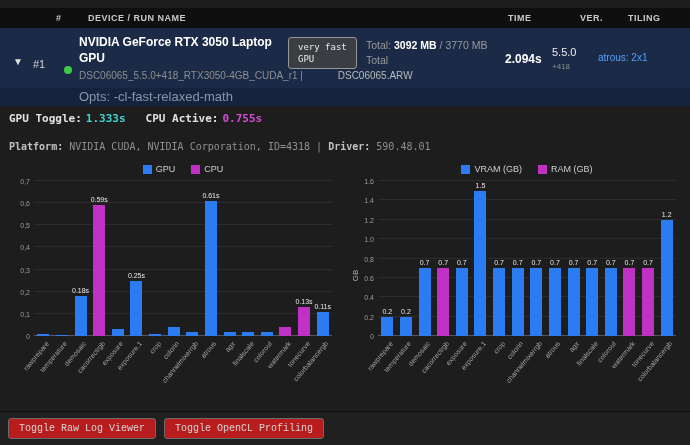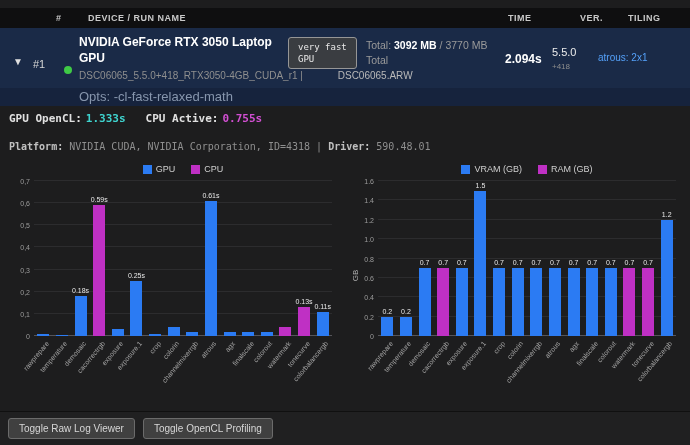--- a/index.html
+++ b/index.html
@@ -64,22 +64,22 @@
   .xtick {
     position:absolute; top:2px; white-space:nowrap; font-size:7px; color:#a2a2a2;
     transform:translateX(-100%) rotate(-50deg); transform-origin:100% 0;
   }
   
   .footer {
     position:absolute; bottom:0; left:0; right:0; height:34px; background:#202021;
     border-top:1px solid #101010; display:flex; align-items:center; gap:8px; padding-left:8px;
   }
   .footer button {
-    background:#404040; border:1px solid #6b6b6b; border-radius:3px;
-    color:#d6d6d6; font-size:10px; font-family:Liberation Sans, sans-serif;
+    background:#b91c1c; border:1px solid #6b6b6b; border-radius:3px;
+    color:#d6d6d6; font-size:10px; font-family:Liberation Mono, monospace;
     padding:4px 10px; cursor:pointer;
   }
 </style>
 </head>
 <body>
 
 <div id="app">
 
   <div class="table-header">
     <span class="th-num">#</span>
@@ -116,21 +116,21 @@
       <span>DSC06065_5.5.0+418_RTX3050-4GB_CUDA_r1</span>
       <span>|</span>
       <span class="file">DSC06065.ARW</span>
     </div>
     <div class="opts-strip">
       <span>Opts: -cl-fast-relaxed-math</span>
     </div>
   </div>
 
   <div class="active-line">
-    <span class="lbl">GPU OpenCL:</span><span class="gpu-val">1.333s</span><span class="lbl">CPU Active:</span><span class="cpu-val">0.755s</span>
+    <span class="lbl">GPU Toggle:</span><span class="gpu-val">1.333s</span><span class="lbl">CPU Active:</span><span class="cpu-val">0.755s</span>
   </div>
 
   <div class="platform-line">
     <span class="lbl">Platform:</span>
     <span>NVIDIA CUDA, NVIDIA Corporation, ID=4318</span>
     <span>|</span>
     <span class="lbl">Driver:</span>
     <span>590.48.01</span>
   </div>
 

